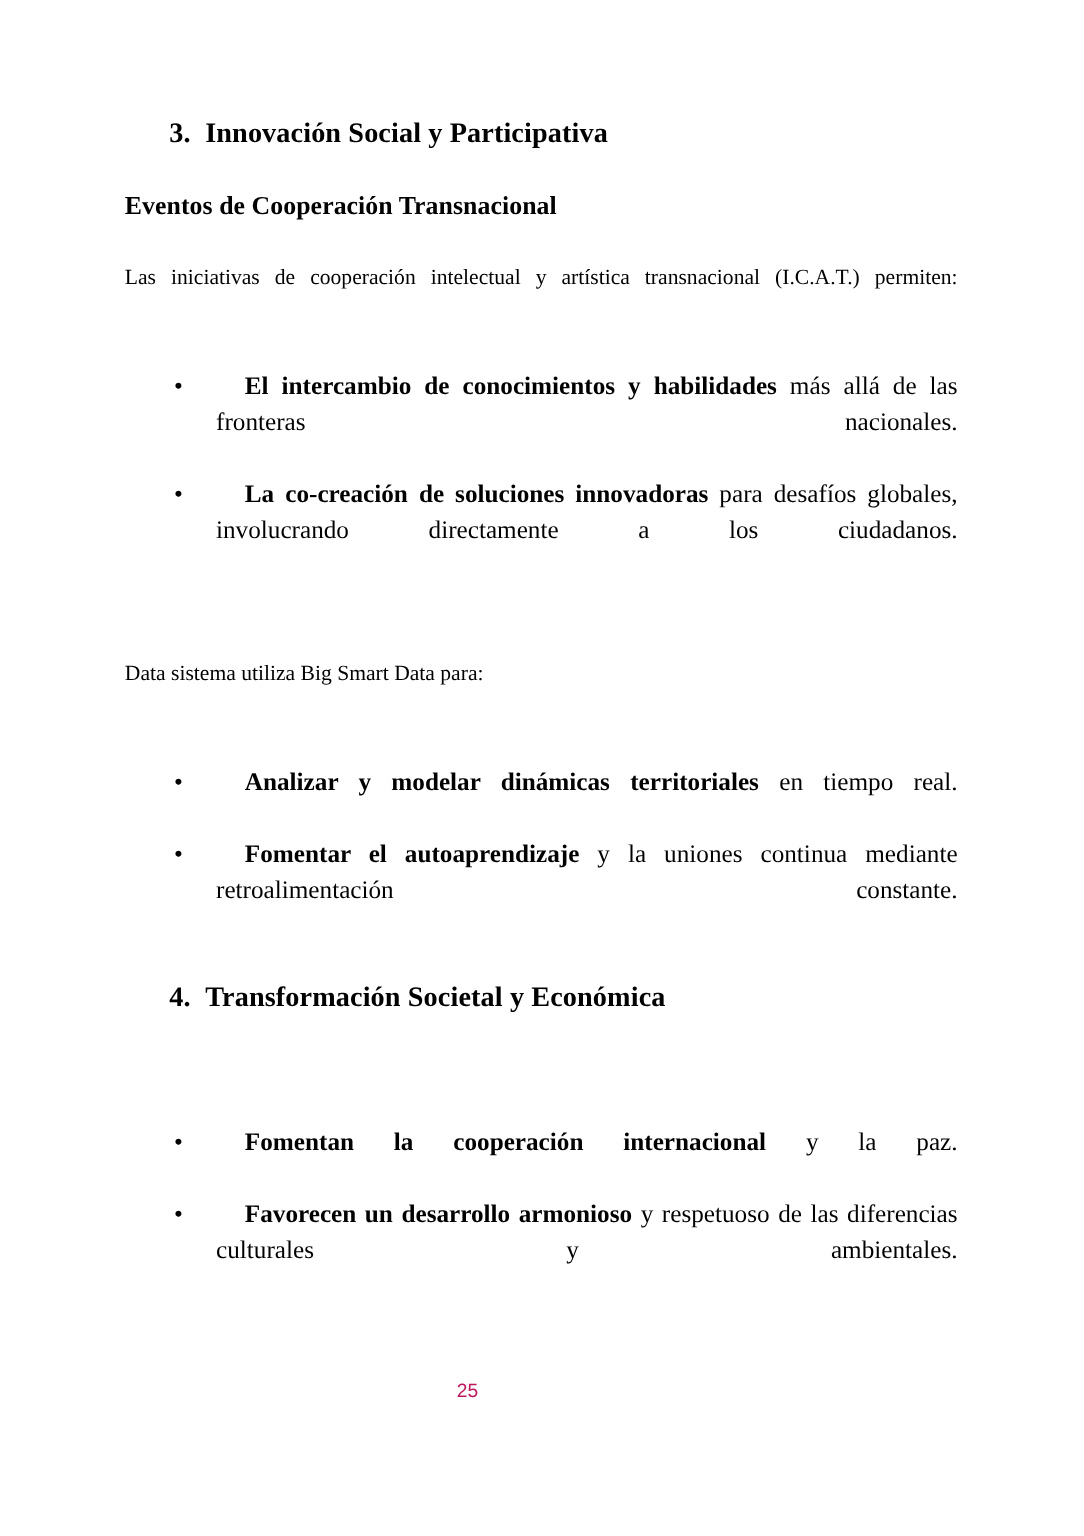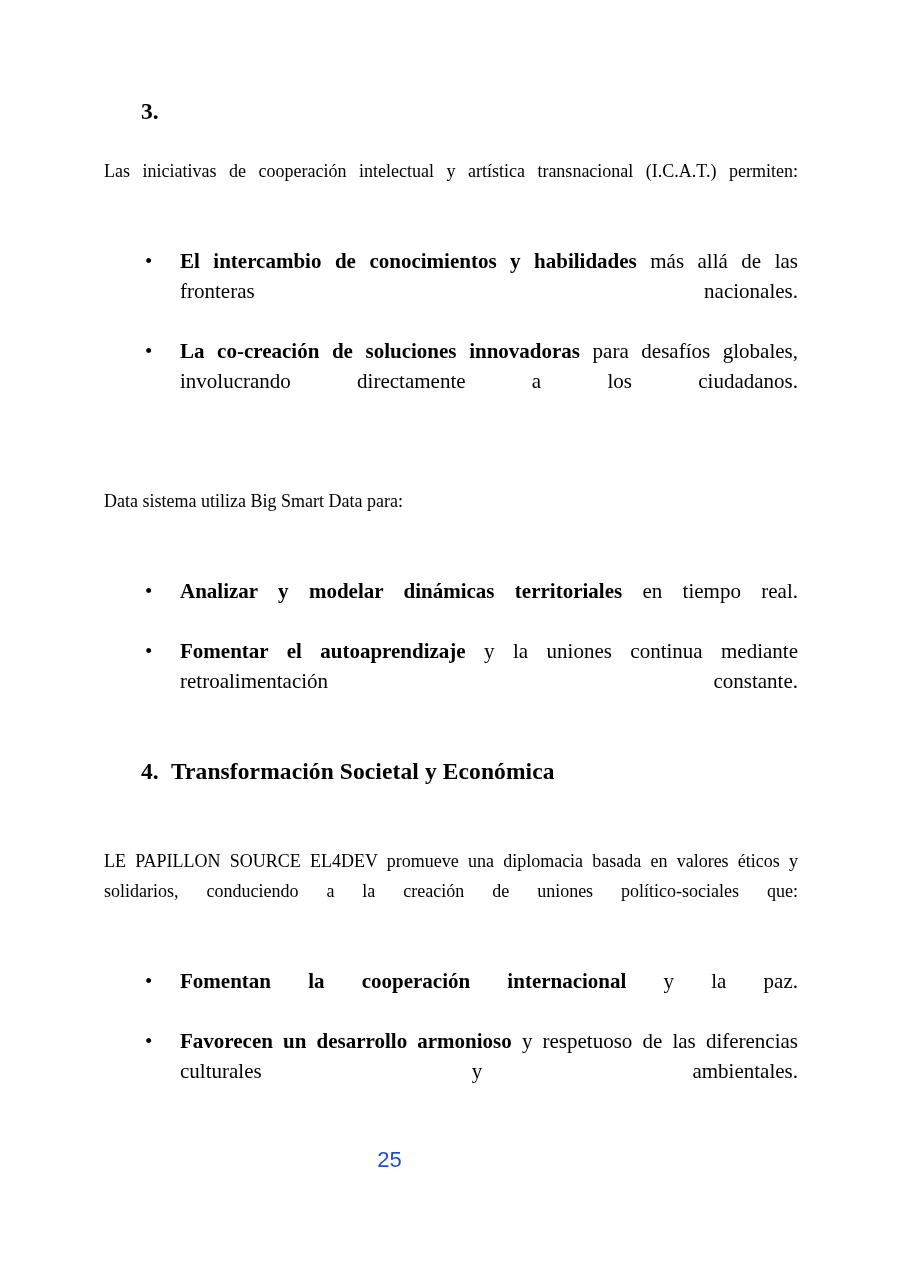--- a/index.html
+++ b/index.html
@@ -95,20 +95,21 @@
   }
   ul.bullets li .marker {
     position: absolute;
     left: 41px;               
     top: 0;
     font-size: 21px;
     line-height: 30px;
   }
   ul.bullets li b {
     font-weight: bold;
+    margin-left: 24px;
   }
   
   ul.bullets li::after,
   .body-par::after {
     content: "";
     display: inline-block;
     width: 100%;
   }
 
   
@@ -119,37 +120,38 @@
   .gap-before-numheading{ height: 30px; }
 
   
   .page-number {
     position: absolute;
     left: 0;
     top: 1148px;
     width: 779px;
     text-align: center;
     font-family: "Liberation Sans", "DejaVu Sans", sans-serif;
-    font-size: 22px;
+    font-size: 16px;
     line-height: 24px;
-    color: #1d4ed8;
+    color: #be185d;
   }
 </style>
 </head>
 <body>
 
 <div class="page">
 
   <div class="content">
 
     <h2 class="num-heading">
-      <span class="num">3.</span>
+      <span class="num">3.</span><span class="num-text">Innovación Social y Participativa</span>
     </h2>
     <div class="gap-after-numheading"></div>
 
+    <h3 class="sub-heading">Eventos de Cooperación Transnacional</h3>
     <div class="gap-after-subheading"></div>
 
     <p class="body-par">Las iniciativas de cooperación intelectual y artística transnacional (I.C.A.T.) permiten:</p>
     <div class="gap-after-par"></div>
 
     <ul class="bullets">
       <li>
         <span class="marker">•</span><b>El intercambio de conocimientos y habilidades</b><span> más allá de las fronteras nacionales.</span>
       </li>
       <li>
@@ -173,21 +175,20 @@
     </ul>
     <div class="gap-before-numheading"></div>
 
     <h2 class="num-heading">
       <span class="num">4.</span><span class="num-text">Transformación Societal y Económica</span>
     </h2>
     <div class="gap-after-numheading"></div>
 
     <div class="gap-after-subheading"></div>
 
-    <p class="body-par">LE PAPILLON SOURCE EL4DEV promueve una diplomacia basada en valores éticos y solidarios, conduciendo a la creación de uniones político-sociales que:</p>
     <div class="gap-after-par"></div>
 
     <ul class="bullets">
       <li>
         <span class="marker">•</span><b>Fomentan la cooperación internacional</b><span> y la paz.</span>
       </li>
       <li>
         <span class="marker">•</span><b>Favorecen un desarrollo armonioso</b><span> y respetuoso de las diferencias culturales y ambientales.</span>
       </li>
     </ul>

